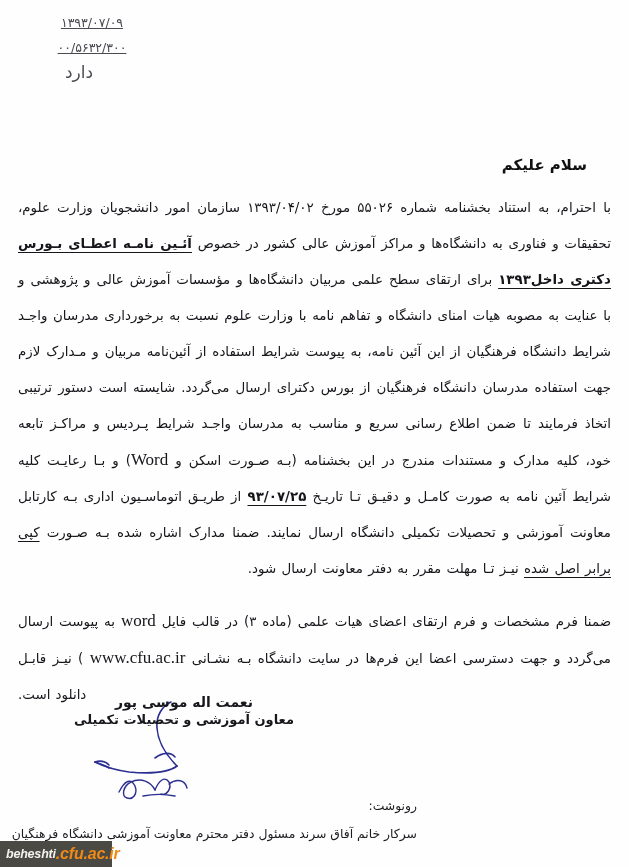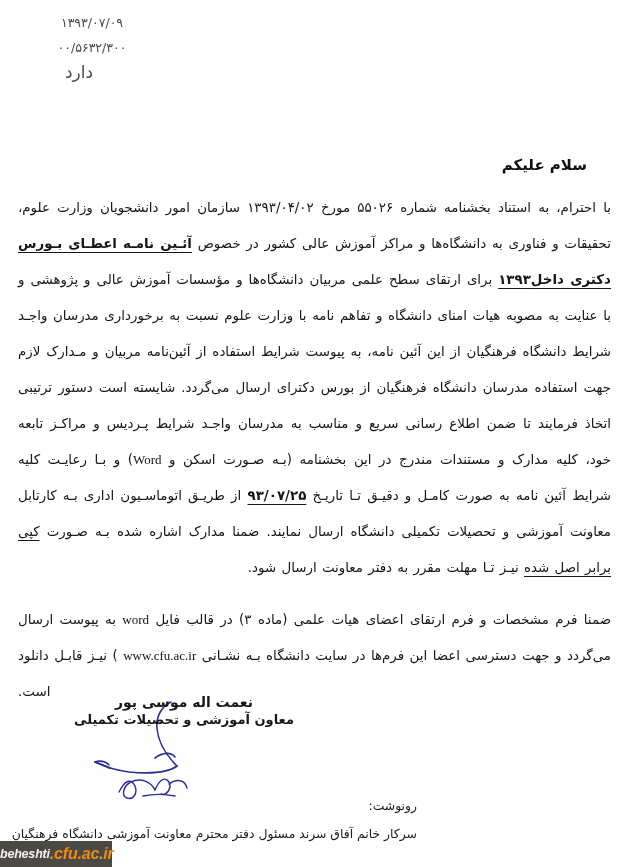--- a/index.html
+++ b/index.html
@@ -30,20 +30,21 @@
     width: 170px;
     text-align: center;
     direction: rtl;
   }
   .header-meta .meta-line {
     font-size: 12.5px;
     line-height: 25px;
     color: #4a4a52;
     letter-spacing: 0.4px;
     white-space: nowrap;
+    text-decoration: underline;
   }
   .header-meta .meta-attach {
     font-size: 17px;
     line-height: 25px;
     color: #4a4a52;
     margin-right: 26px;
   }
 
   
   .salutation {
@@ -83,21 +84,21 @@
     text-underline-offset: 4px;
   }
   .u-plain {
     text-decoration: underline;
     text-underline-offset: 4px;
   }
   .latin {
     direction: ltr;
     unicode-bidi: embed;
     font-family: "Liberation Serif", "DejaVu Serif", serif;
-    font-size: 13px;
+    font-size: 17px;
   }
   .num-date {
     font-weight: bold;
     letter-spacing: 0.5px;
     margin-top: 44px;
   }
 
   
   .sig-block {
     position: absolute;
@@ -157,20 +158,21 @@
   
   .watermark {
     position: absolute;
     left: 0;
     bottom: 0;
     width: 112px;
     height: 26px;
     background: #4b4944;
     display: flex;
     align-items: center;
+    padding-left: 6px;
     box-sizing: border-box;
     direction: ltr;
   }
   .watermark .wm-name {
     font-family: "Liberation Sans", sans-serif;
     font-style: italic;
     font-weight: bold;
     font-size: 12.5px;
     color: #f4f2ee;
     letter-spacing: -0.2px;

